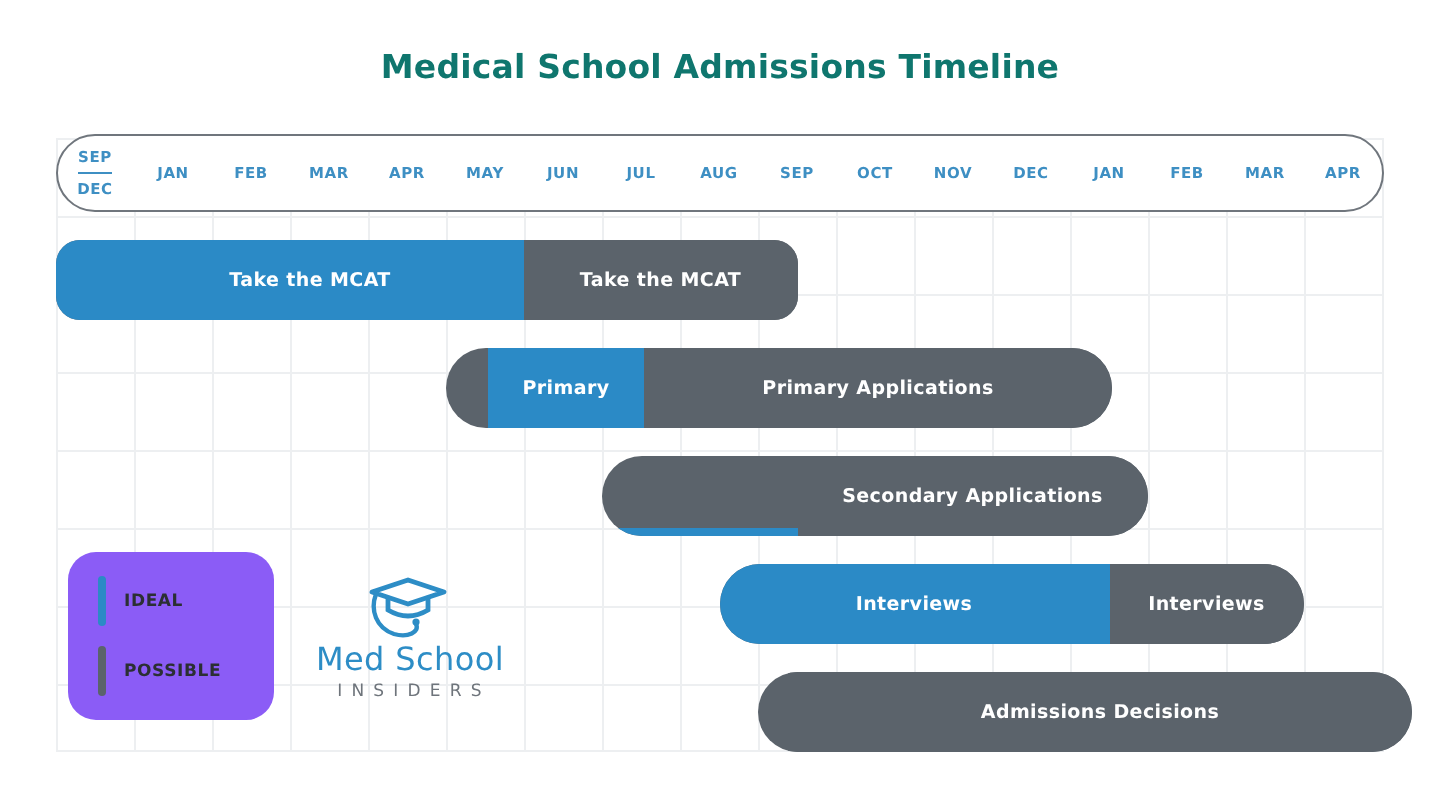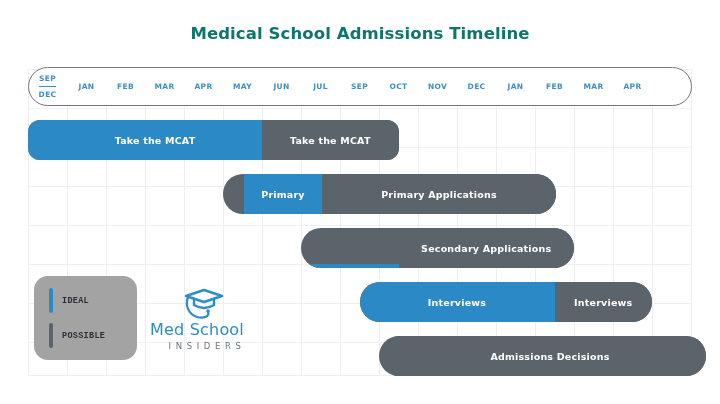--- a/index.html
+++ b/index.html
@@ -44,29 +44,29 @@
   .seg {
     height: 100%; display: flex; align-items: center; justify-content: center;
     color: #ffffff; font-weight: bold; font-size: 9.5px; letter-spacing: 0.2px;
     white-space: nowrap;
   }
   .seg-ideal { background: #2b8ac6; flex: 0 0 auto; }
   .seg-possible { background: #5b636b; flex: 1 1 auto; }
   .seg-pad { padding-left: 20px; box-sizing: border-box; }
   .legend {
     position: absolute; left: 34px; top: 276px; width: 103px; height: 84px;
-    background: #a3a3a3; border-radius: 14px; font-family: Liberation Mono, monospace;
+    background: #8b5cf6; border-radius: 14px;
   }
   .legend-item { position: absolute; left: 15px; height: 25px; display: flex; align-items: center; }
   .legend-swatch { width: 4px; height: 25px; border-radius: 2px; margin-right: 9px; }
   .legend-label { font-weight: bold; font-size: 8.5px; color: #2b2f33; letter-spacing: 0.3px; }
   .logo { position: absolute; left: 150px; top: 285px; width: 110px; height: 70px; }
   .logo-icon { position: absolute; left: 33px; top: 2px; width: 42px; height: 34px; }
   .logo-name {
-    position: absolute; left: 0; top: 35px; width: 110px; 
+    position: absolute; left: 0; top: 35px; width: 110px; text-align: center;
     font-size: 16px; color: #2d8dc6; letter-spacing: 0.2px;
   }
   .logo-sub {
     position: absolute; left: 0; top: 56px; width: 110px; text-align: center;
     font-size: 8.5px; color: #6e747b; letter-spacing: 4.6px; padding-left: 4px; box-sizing: border-box;
   }
 </style>
 </head>
 <body>
 
@@ -81,20 +81,21 @@
     <span class="divider"></span>
     <span>DEC</span>
   </div>
   <div class="month">JAN</div>
   <div class="month">FEB</div>
   <div class="month">MAR</div>
   <div class="month">APR</div>
   <div class="month">MAY</div>
   <div class="month">JUN</div>
   <div class="month">JUL</div>
+  <div class="month">AUG</div>
   <div class="month">SEP</div>
   <div class="month">OCT</div>
   <div class="month">NOV</div>
   <div class="month">DEC</div>
   <div class="month">JAN</div>
   <div class="month">FEB</div>
   <div class="month">MAR</div>
   <div class="month">APR</div>
 </div>
 

